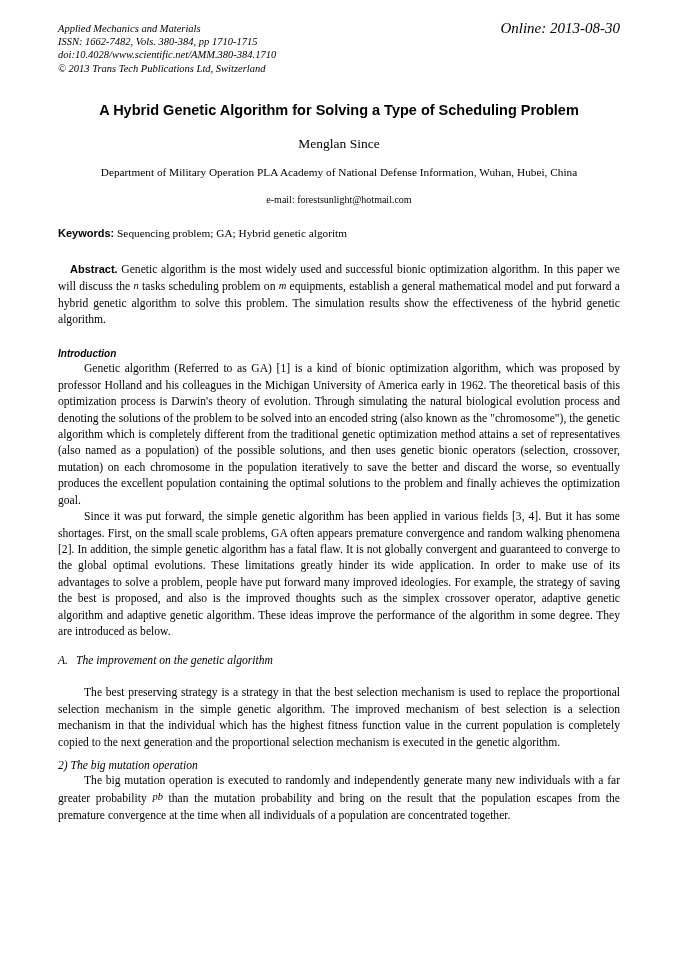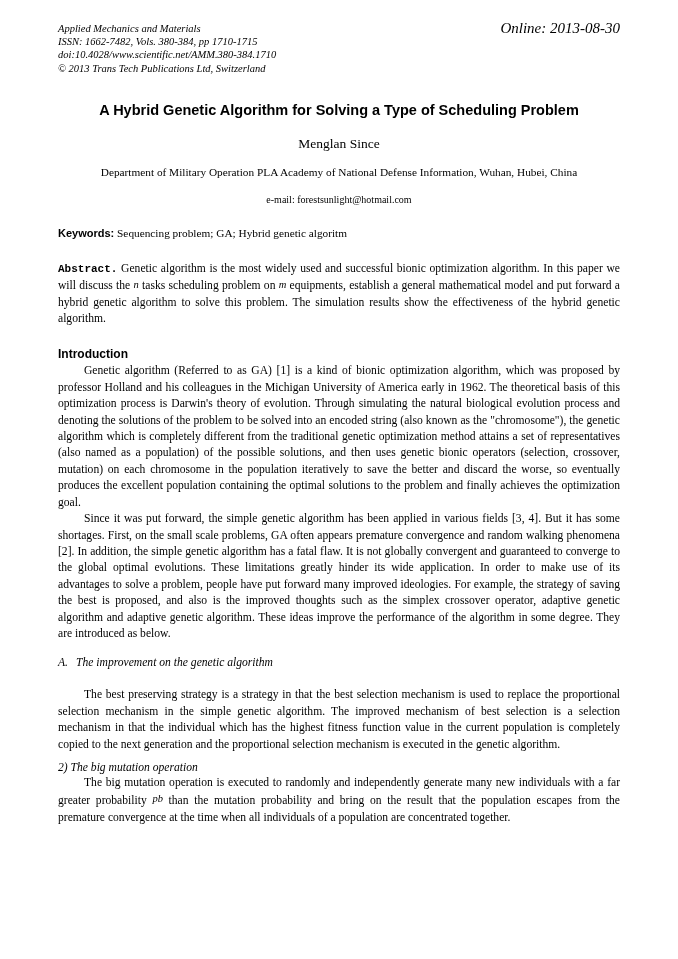--- a/index.html
+++ b/index.html
@@ -76,29 +76,31 @@
     margin-top: 36px;
   }
   .abstract {
     font-size: 11.6px;
     margin-top: 22px;
     text-align: justify;
     line-height: 16.4px;
     text-indent: 0;
   }
   .abstract b {
-    font-family: Liberation Mono, monospace;
+    font-family: Liberation Sans, sans-serif;
     font-size: 11px;
+    margin-left: 12px;
   }
   .sec-head {
     font-family: "Liberation Sans", sans-serif;
-    font-size: 12px;
+    font-size: 10px;
     font-weight: bold;
     margin-top: 20px;
     margin-bottom: 2px;
+    font-style: italic;
   }
   p.body {
     font-size: 11.6px;
     line-height: 16.4px;
     text-align: justify;
     margin: 0;
     text-indent: 26px;
   }
   .sub-head-italic {
     font-size: 11.6px;

